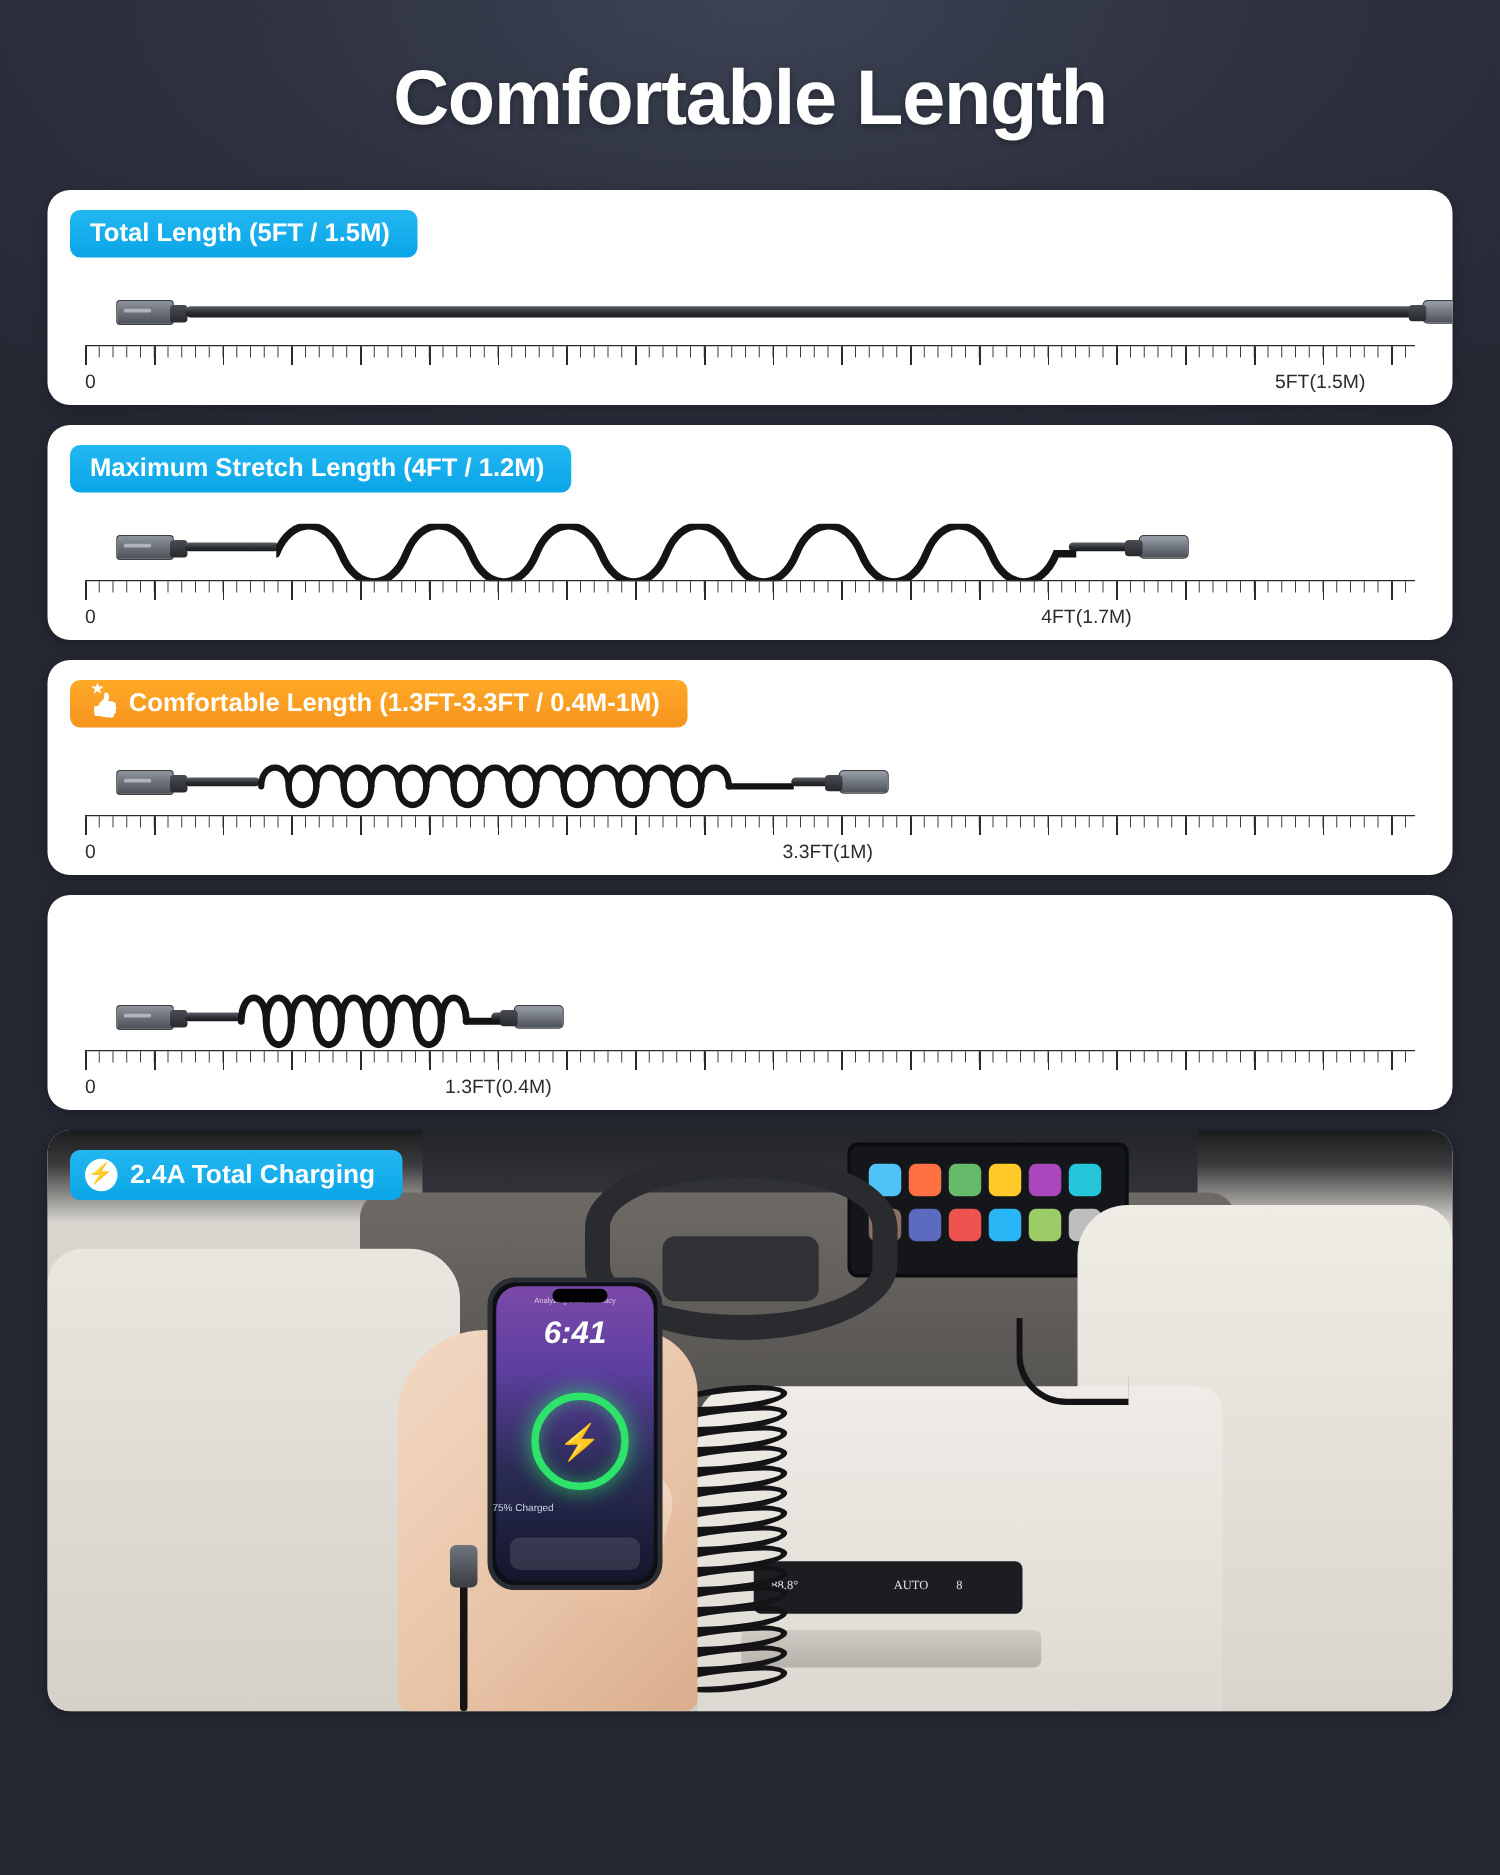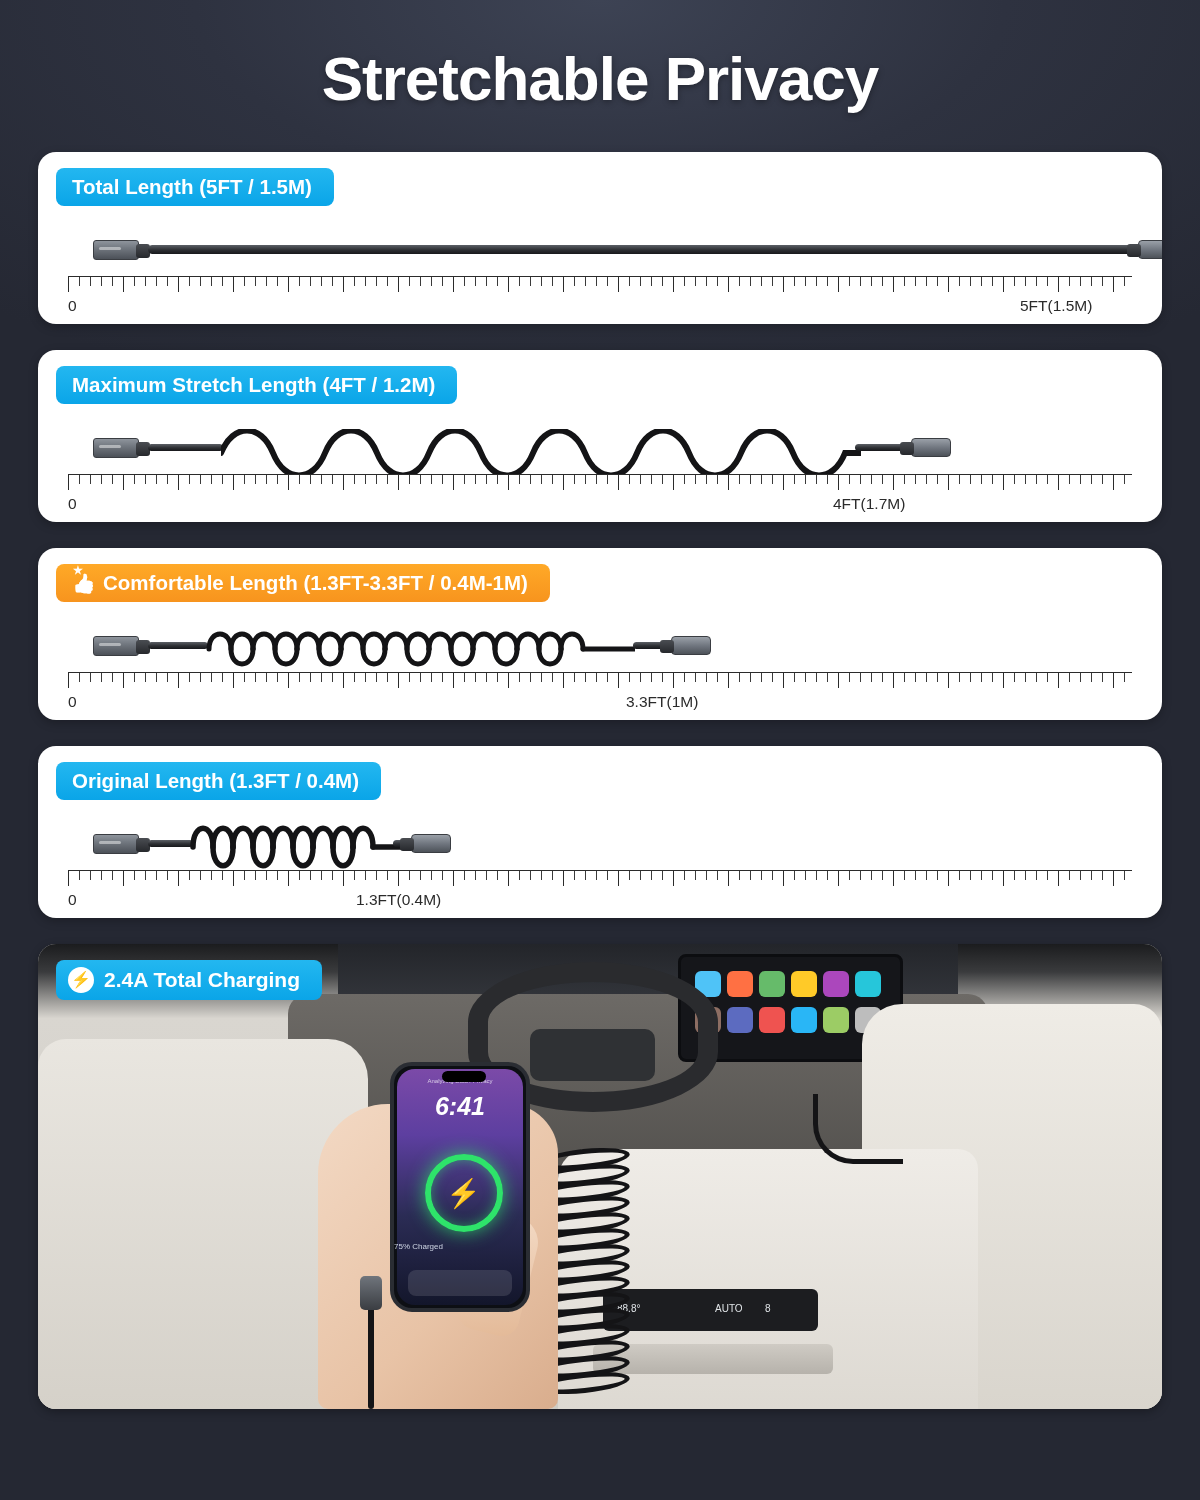--- a/index.html
+++ b/index.html
@@ -26,21 +26,21 @@
     line-height: 1;
     text-shadow: 0 2px 6px rgba(0,0,0,0.35);
   }
 
   .cards { padding: 42px 38px 0 38px; }
 
   .card {
     position: relative;
     background: #ffffff;
     border-radius: 18px;
-    margin-bottom: 26px;
+    margin-bottom: 16px;
     box-shadow: 0 3px 10px rgba(0,0,0,0.25);
     overflow: hidden;
     text-align: right;
   }
   .card-1 { height: 172px; }
   .card-2 { height: 172px; }
   .card-3 { height: 172px; }
   .card-4 { height: 172px; }
 
   .tag {
@@ -170,21 +170,21 @@
   .car .roof { position:absolute; inset:0; background: linear-gradient(180deg,#1b1c1e 0%, #3a3b3d 6%, #d9d6d0 16%, #cfccc5 100%); }
   .car .windshield { position:absolute; left:300px; top:0; width:620px; height:90px; background: linear-gradient(180deg,#23252a,#3c3f45); }
   .car .dash { position:absolute; left:250px; top:50px; width:700px; height:200px; background: linear-gradient(180deg,#6d6a66 0%, #514f4c 100%); border-radius: 20px 20px 0 0; }
   .car .screen { position:absolute; left:640px; top:10px; width:225px; height:108px; background:#15161a; border-radius:8px; border:3px solid #0c0d10; }
   .car .screen .app { position:absolute; width:26px; height:26px; border-radius:6px; }
   .car .wheel { position:absolute; left:430px; top:18px; width:250px; height:150px; border:20px solid #2a2b2e; border-radius:50%/40%; background: transparent; }
   .car .wheel-center { position:absolute; left:492px; top:85px; width:125px; height:52px; background:#2f3134; border-radius:10px; }
   .car .seatL { position:absolute; left:0; top:95px; width:330px; height:370px; background: linear-gradient(180deg,#e9e6e0 0%, #d5d1c9 100%); border-radius: 28px 40px 0 0; }
   .car .seatR { position:absolute; right:0; top:60px; width:300px; height:405px; background: linear-gradient(180deg,#efece6 0%, #d9d5cd 100%); border-radius: 40px 28px 0 0; }
   .car .console { position:absolute; left:520px; top:205px; width:420px; height:260px; background: linear-gradient(180deg,#efece7 0%, #ddd9d2 100%); border-radius: 30px 20px 0 0; }
-  .car .ac-panel { position:absolute; left:565px; top:345px; width:215px; height:42px; background:#1c1d20; border-radius:6px; }
+  .car .ac-panel { position:absolute; left:565px; top:345px; width:215px; height:42px; background:#1c1d20; border-radius:6px;font-family:Liberation Serif, serif; }
   .car .ac-text { position:absolute; color:#dfe3e6; font-size:10px; top:14px; }
   .car .vent { position:absolute; left:555px; top:400px; width:240px; height:30px; background: linear-gradient(180deg,#cfcbc4,#b6b2ab); border-radius:6px; }
 
   .coil-photo { position:absolute; left:500px; top:205px; width:120px; height:260px; }
   .coil-photo .ring {
     position:absolute; left:0; width:92px; height:20px;
     border:5px solid #141416; border-radius:50%;
     transform: rotate(-6deg);
   }
   .plug-wire { position:absolute; left:775px; top:150px; width:90px; height:70px; border-left:5px solid #141416; border-bottom:5px solid #141416; border-radius: 0 0 0 40px; }
@@ -224,21 +224,21 @@
   }
   .phone-wrap { position:absolute; left:0; top:0; z-index:5;}
   .cable-down { position:absolute; left:330px; top:345px; width:6px; height:120px; background:#141416; border-radius:3px; z-index:6; }
   .cable-plug { position:absolute; left:322px; top:332px; width:22px; height:34px; background:linear-gradient(180deg,#70757c,#3a3d42); border-radius:5px; z-index:7;}
 </style>
 </head>
 <body>
 
 <div class="page">
 
-  <div class="title">Stretchable Privacy</div>
+  <div class="title">Comfortable Length</div>
 
   <div class="cards">
 
     <div class="card card-1">
       <div class="tag blue">
         <span>Total Length (5FT / 1.5M)</span>
       </div>
 
       <div style="position:absolute; left:55px; top:88px;">
         <div class="usb-a" style="left:0; top:0;"></div>
@@ -313,23 +313,20 @@
       </div>
 
       <div class="ruler" style="top:124px;">
         <div class="big"></div>
         <div class="ruler-label ruler-zero">0</div>
         <div class="ruler-label" style="left:558px;">3.3FT(1M)</div>
       </div>
     </div>
 
     <div class="card card-4">
-      <div class="tag blue">
-        <span>Original Length (1.3FT / 0.4M)</span>
-      </div>
 
       <div style="position:absolute; left:55px; top:88px;">
         <div class="usb-a" style="left:0; top:0;"></div>
         <div class="straight-cable" style="left:55px; top:6px; width:45px; height:7px;"></div>
         <svg width="230" height="54" viewBox="0 0 230 54" style="position:absolute; left:96px; top:-14px;">
           <g fill="none" stroke="#141416" stroke-width="5.5" stroke-linecap="round">
             <path d="M4,27 C4,2 24,2 24,27 C24,52 44,52 44,27"></path>
             <path d="M24,27 C24,2 44,2 44,27"></path>
             <path d="M44,27 C44,2 64,2 64,27 C64,52 84,52 84,27"></path>
             <path d="M64,27 C64,2 84,2 84,27"></path>

